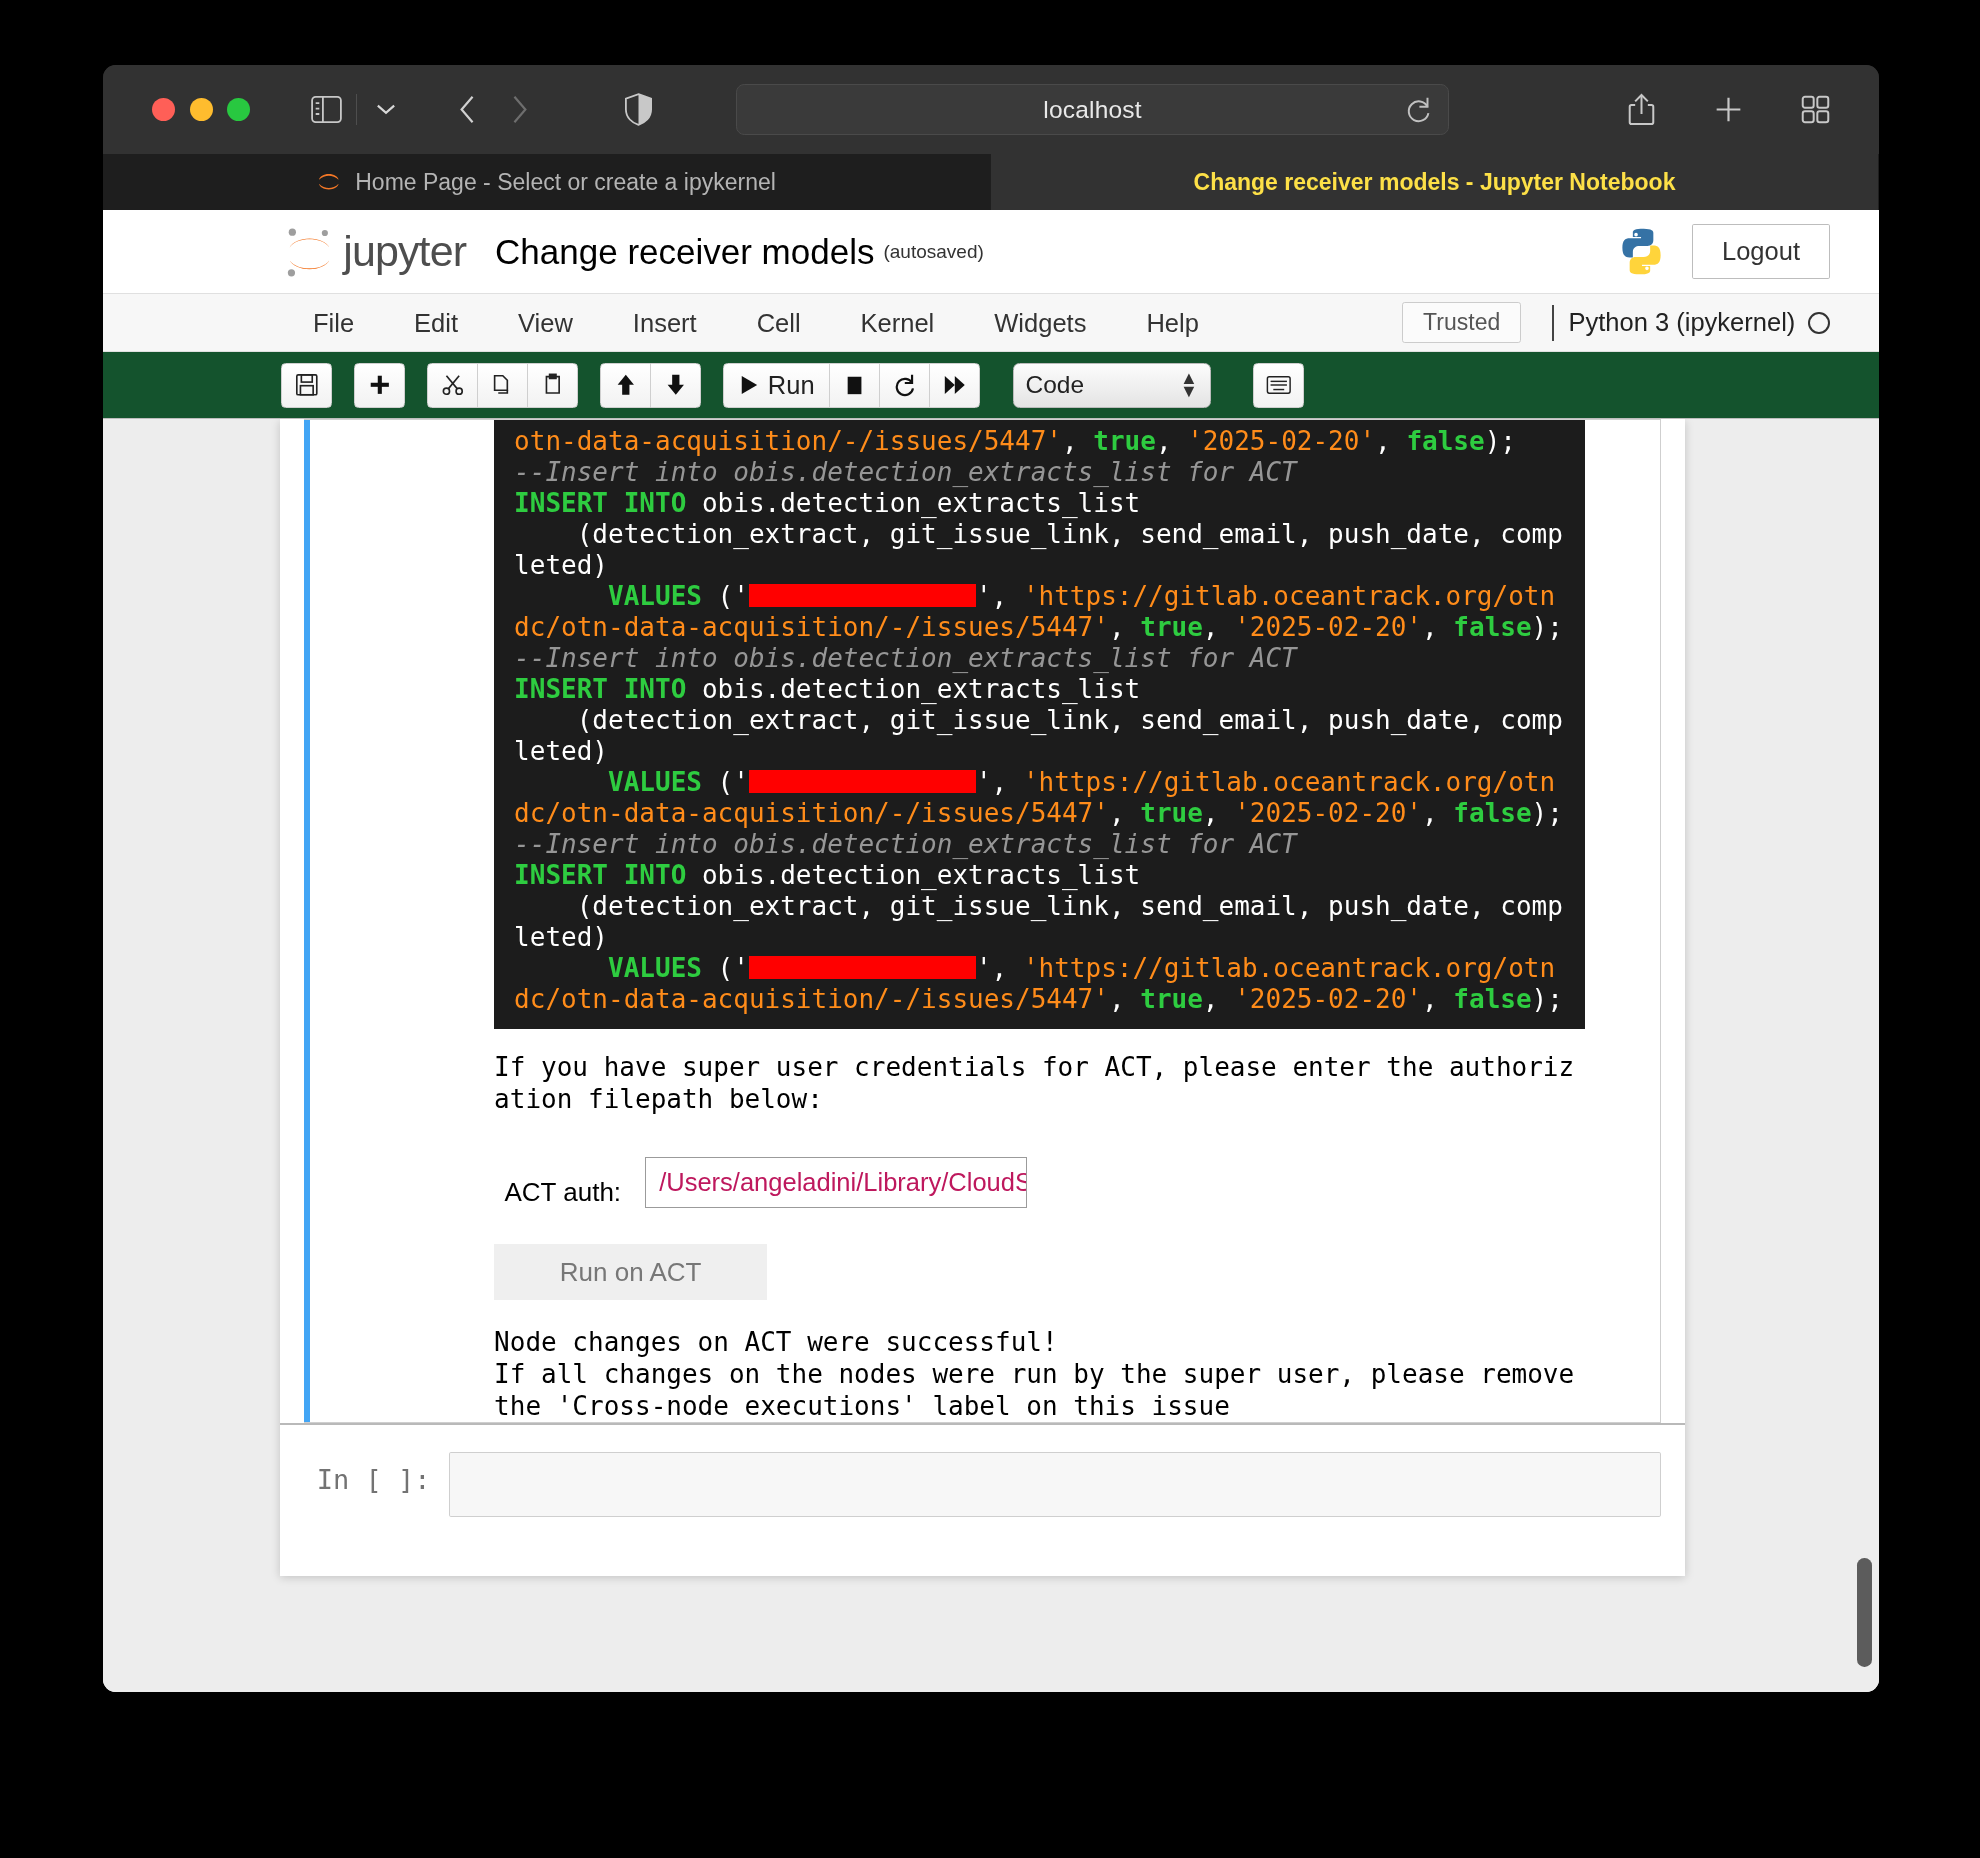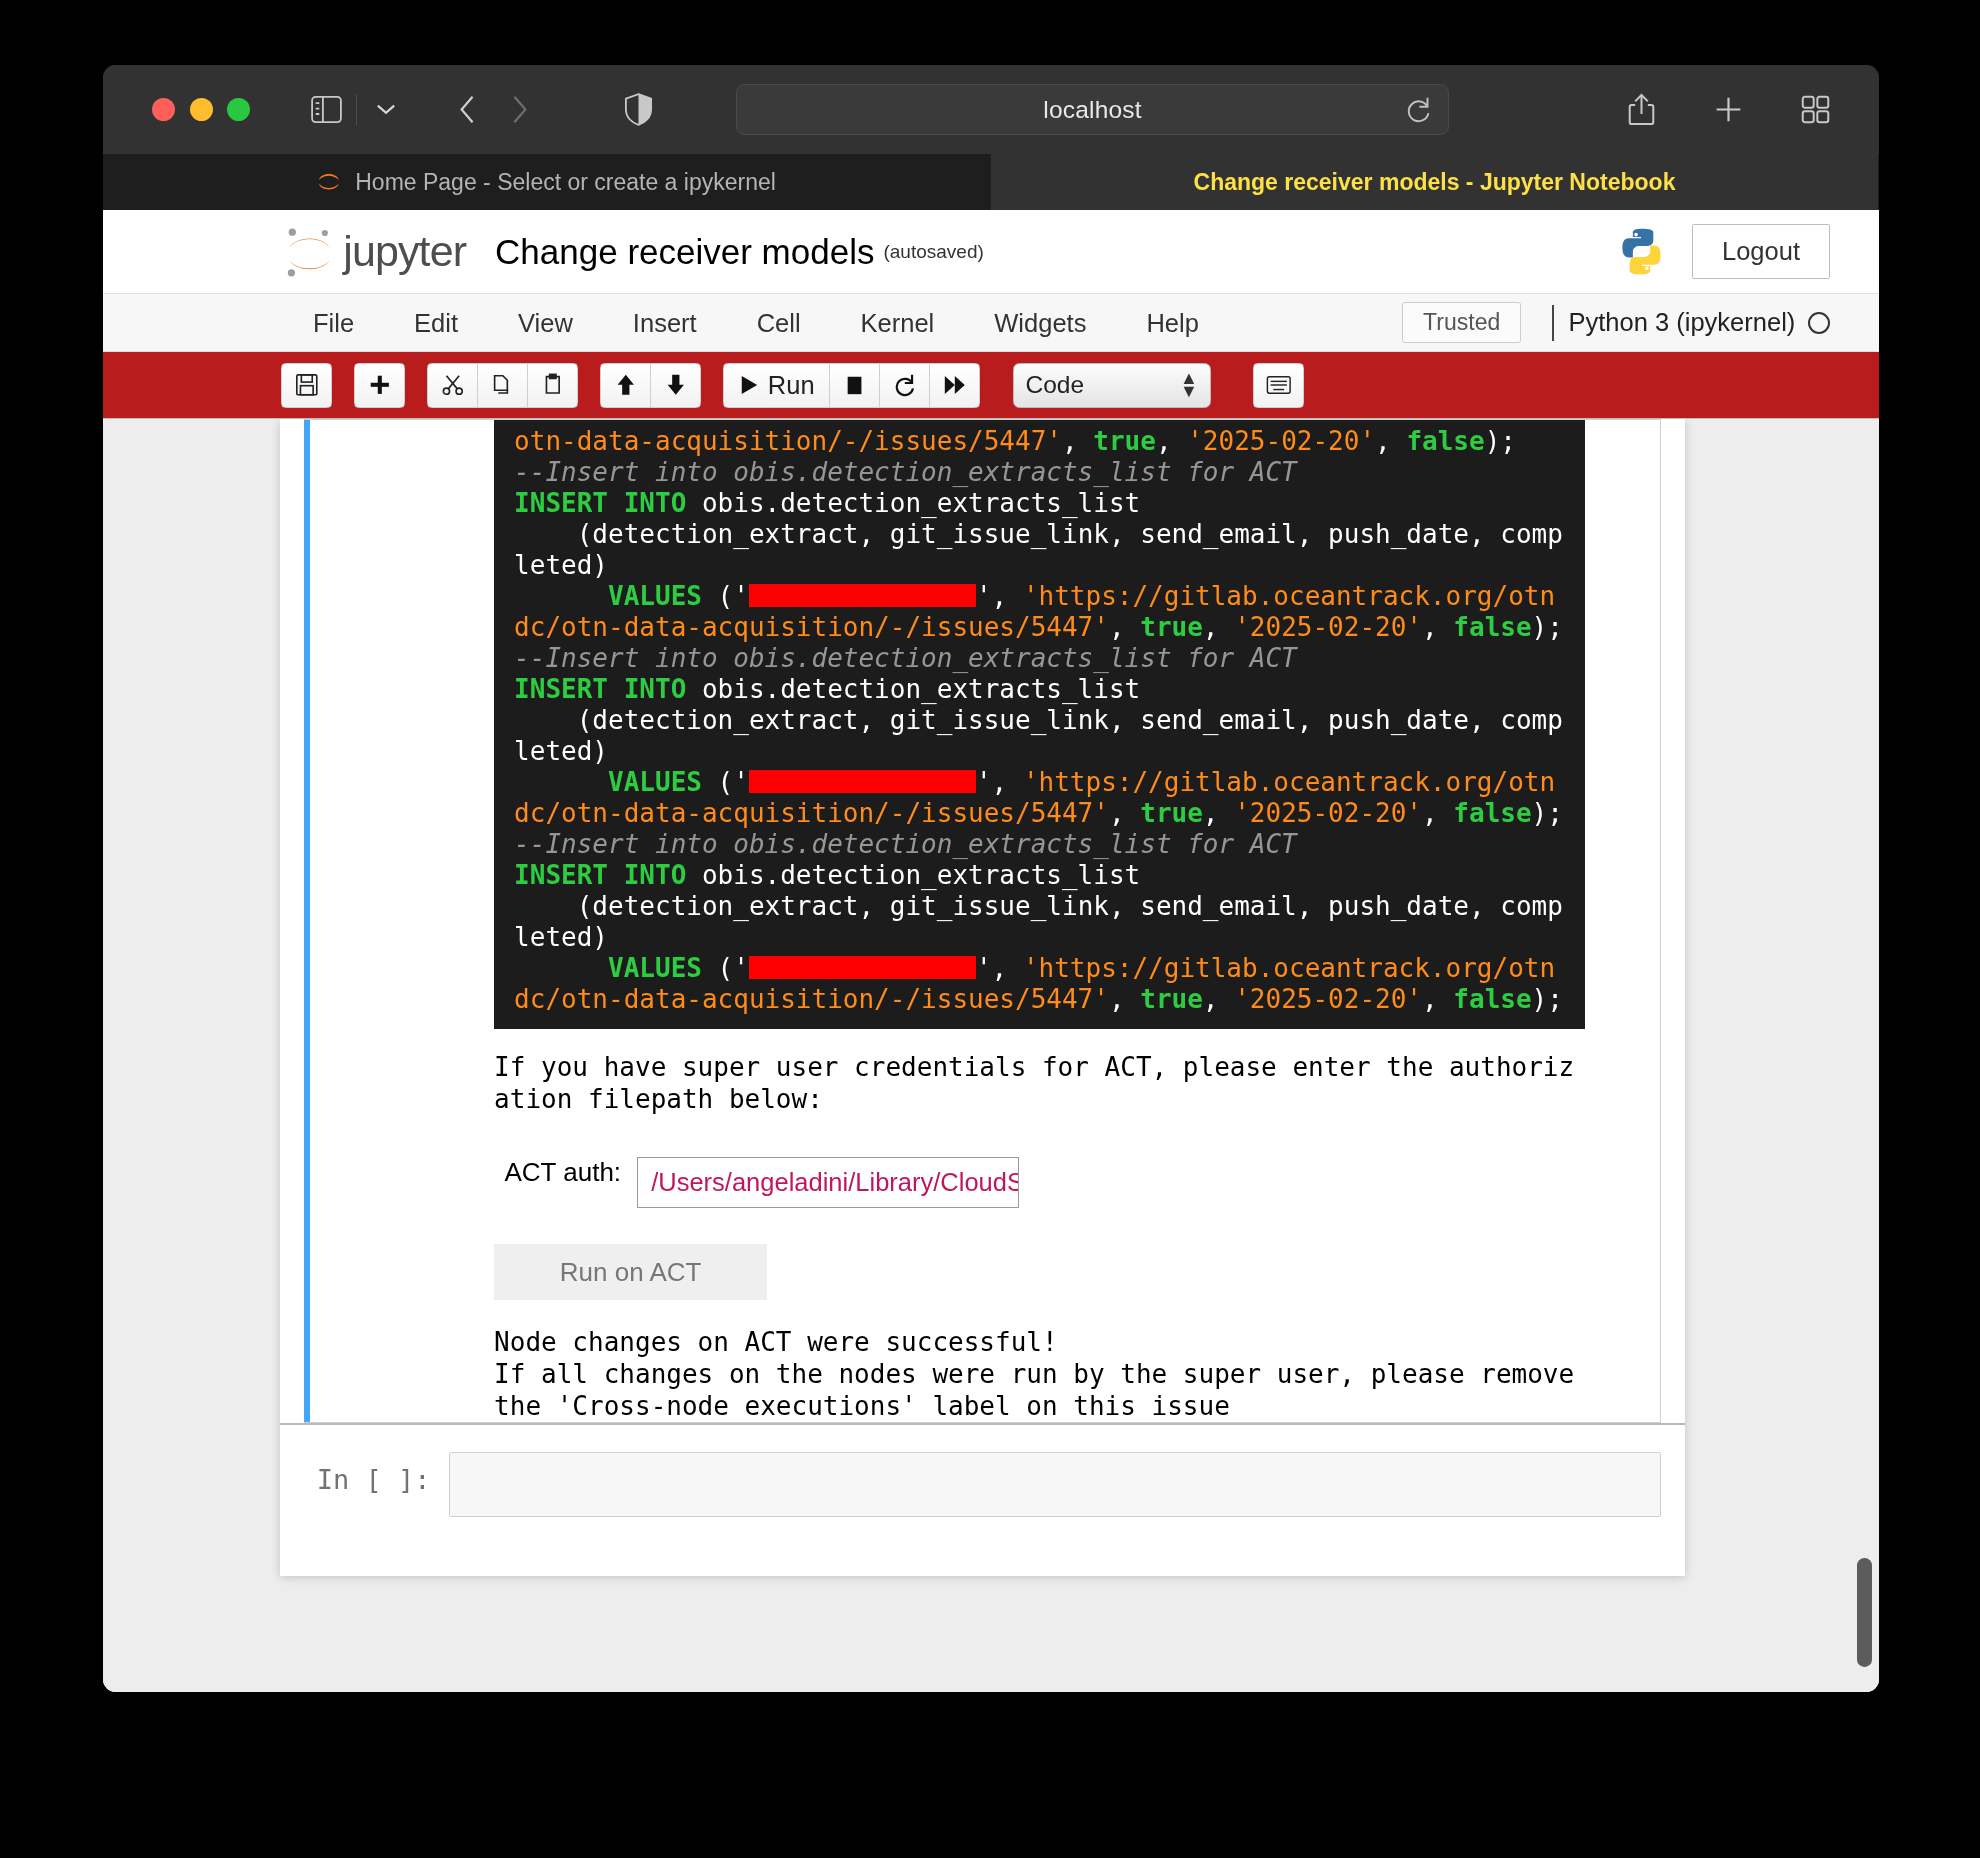--- a/index.html
+++ b/index.html
@@ -141,21 +141,21 @@
   }
   .kernel-sep { width: 1.8px; height: 36px; background: #444; margin-right: 14.5px; }
   .kernel-name { font-size: 25.5px; color: #222; }
   .kernel-idle {
     width: 22px; height: 22px; border: 2.3px solid #333; border-radius: 50%;
     margin-left: 12.7px;
   }
 
   
   .jp-toolbar {
-    background: #b91c1c;
+    background: #14532d;
     height: 67px;
     display: flex; align-items: center;
     padding-left: 178px;
     border-bottom: 1.8px solid #bdbdbd;
     gap: 22px;
   }
   .tgroup { display: flex; }
   .tbtn {
     width: 51px; height: 45px;
     border: 0.9px solid #cfcfcf;
@@ -250,21 +250,21 @@
     font-family: "DejaVu Sans Mono", monospace;
   }
   .w-text {
     font-size: 26px;
     line-height: 32px;
     color: #000;
     width: 1086px;
     white-space: pre-wrap;
     word-break: break-all;
   }
-  .w-row { display: flex; align-items: flex-start; margin-top: 42px; }
+  .w-row { display: flex; align-items: flex-end; margin-top: 42px; gap: 8px; }
   .w-label {
     font-family: "Liberation Sans", sans-serif;
     font-size: 26px; color: #000;
     width: 127px; text-align: right; margin-right: 16.4px;
   }
   .w-input {
     width: 382px; height: 51px;
     border: 0.9px solid #9b9b9b;
     background: #fff;
     font-family: "Liberation Sans", sans-serif;

